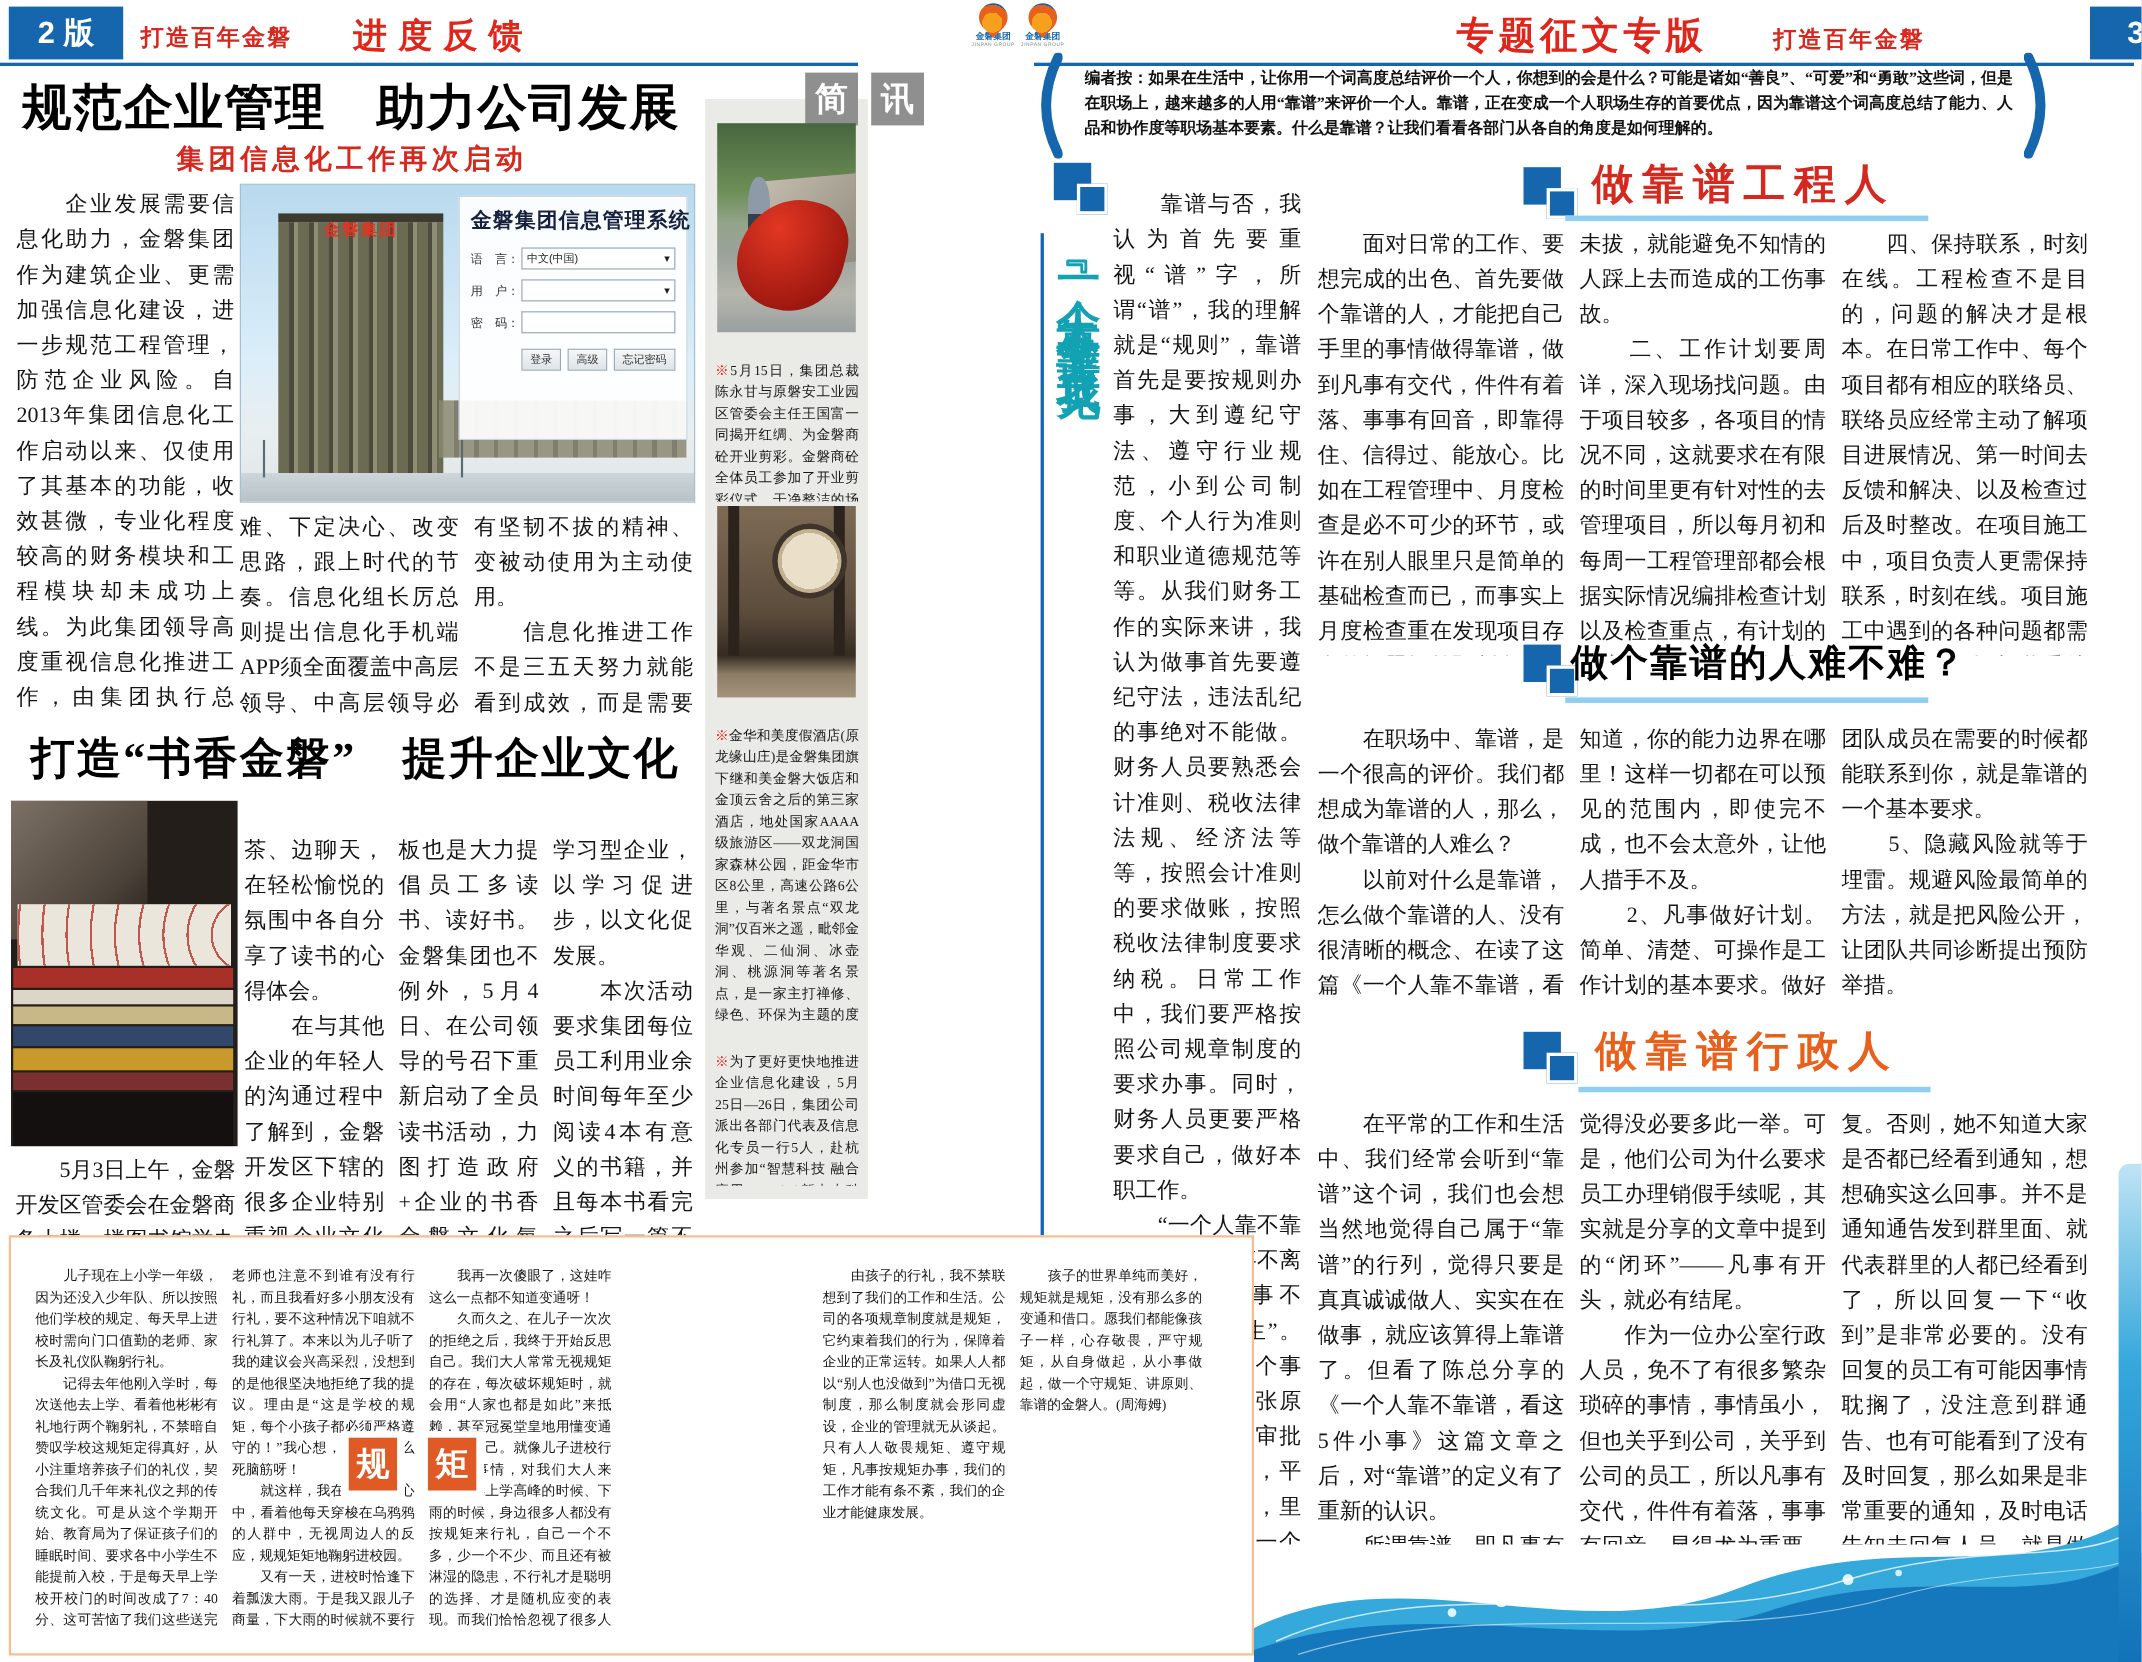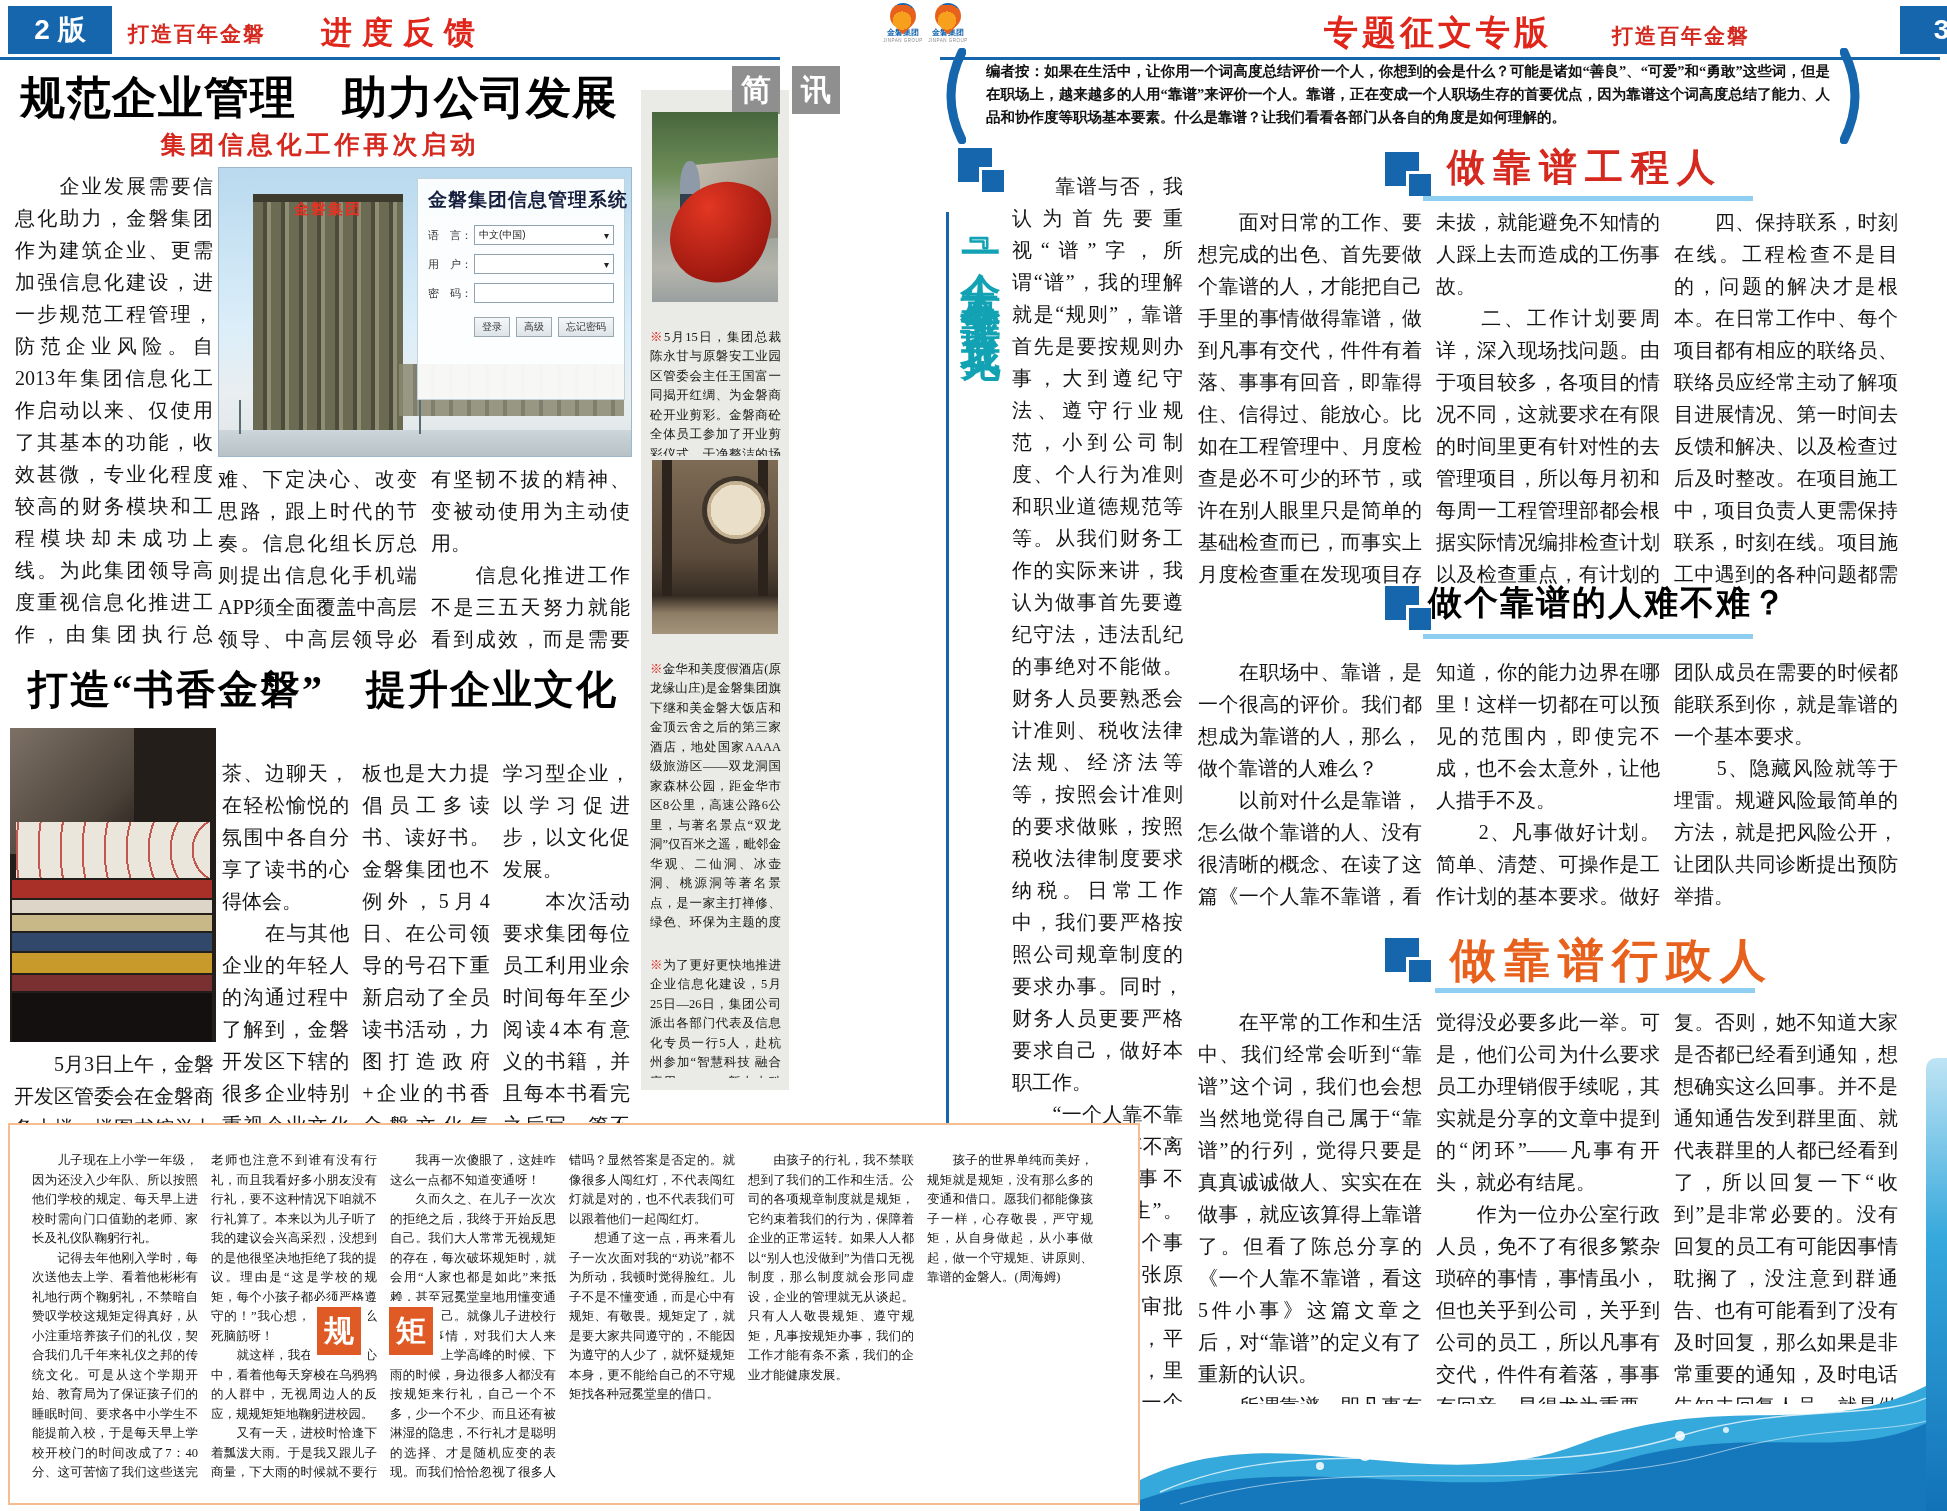--- a/index.html
+++ b/index.html
@@ -121,21 +121,21 @@
   #e2-c3{left:1674px;top:206px;width:224px;height:390px;}
   
   #e3-deco{left:1385px;top:586px;}
   #e3-title{left:1428px;top:580px;width:350px;font-size:34px;color:#000;letter-spacing:2px;}
   #e3-rule{left:1423px;top:634px;width:330px;}
   #e3-c1{left:1198px;top:656px;width:224px;height:250px;}
   #e3-c2{left:1436px;top:656px;width:224px;height:250px;}
   #e3-c3{left:1674px;top:656px;width:224px;height:250px;}
   
   #e4-deco{left:1385px;top:938px;}
-  #e4-title{left:1450px;top:930px;width:300px;font-size:46px;color:#e8611c;letter-spacing:8px;}
+  #e4-title{left:1450px;top:930px;width:300px;font-size:38px;color:#e8611c;letter-spacing:8px;}
   #e4-rule{left:1435px;top:988px;width:320px;}
   #e4-c1{left:1198px;top:1006px;width:224px;height:398px;}
   #e4-c2{left:1436px;top:1006px;width:224px;height:398px;}
   #e4-c3{left:1674px;top:1006px;width:224px;height:398px;}
   
   #strip{left:8px;top:1123px;width:1128px;height:378px;border:2px solid #f6bd92;background:#fff;}
   .stripcol{position:absolute;top:26px;height:330px;width:166px;}
   #strip-c1{left:22px;} #strip-c2{left:201px;} #strip-c3{left:380px;}
   #strip-c4{left:559px;} #strip-c5{left:738px;} #strip-c6{left:917px;}
   .striptitle{position:absolute;top:176px;width:58px;height:60px;background:#fff;
@@ -322,22 +322,20 @@
 　　不单单是我们要做靠谱行政人、其他部门也要做靠谱工程人、靠谱财务人、靠谱经营人。为什么这么说，从公司制定的会议督办流程就可知道其中原委。为什么我们行政部门要有专人跟踪会议督办内容，因为公司里很多时候会议上布置的工作，提出的解决方法，如果没有专人跟踪的话、可能很多事情就会不了了之，导致很多事情有头无尾，甚至推诿扯皮。之所以要督办，就是要让公司的每个部门都做靠谱的部门，部门里面的每位员工都做靠谱的员工，使金磐每位员工都能成为靠谱金磐人。(行政人事部 刘月丽)</div>
 
   <div class="abs" id="strip">
     <div class="stripcol btxt small" id="strip-c1">　　儿子现在上小学一年级，因为还没入少年队、所以按照他们学校的规定、每天早上进校时需向门口值勤的老师、家长及礼仪队鞠躬行礼。
 　　记得去年他刚入学时，每次送他去上学、看着他彬彬有礼地行两个鞠躬礼，不禁暗自赞叹学校这规矩定得真好，从小注重培养孩子们的礼仪，契合我们几千年来礼仪之邦的传统文化。可是从这个学期开始、教育局为了保证孩子们的睡眠时间、要求各中小学生不能提前入校，于是每天早上学校开校门的时间改成了7：40分、这可苦恼了我们这些送完娃还得赶着点上班的爸妈们。每天早上还没等7：40分开校门，学校门口已经乌鸦鸦挤满了学生娃和学生家长。于是我开始跟儿子商量，这么多人一起进校门，你如果再去鞠躬行礼、一来容易被后面的同学不小心挤倒，存在安全隐患，二来会影响到后面同学进校的速度。再说了，这么多人一起进校门，</div>
     <div class="stripcol btxt small" id="strip-c2">老师也注意不到谁有没有行礼，而且我看好多小朋友没有行礼，要不这种情况下咱就不行礼算了。本来以为儿子听了我的建议会兴高采烈，没想到的是他很坚决地拒绝了我的提议。理由是“这是学校的规矩，每个小孩子都必须严格遵守的！”我心想，这娃咋这么死脑筋呀！
 　　就这样，我在纠结和担心中，看着他每天穿梭在乌鸦鸦的人群中，无视周边人的反应，规规矩矩地鞠躬进校园。
 　　又有一天，进校时恰逢下着瓢泼大雨。于是我又跟儿子商量，下大雨的时候就不要行礼了，打着伞行礼一来不方便，二来淋湿了会生病的，再说你看大部分的同学都没行礼、老师一定会理解的。“不行！这个是必须遵守的！不能找借口！”儿子依然义正言辞地拒绝了我的好心提议。</div>
     <div class="stripcol btxt small" id="strip-c3">　　我再一次傻眼了，这娃咋这么一点都不知道变通呀！
 　　久而久之、在儿子一次次的拒绝之后，我终于开始反思自己。我们大人常常无视规矩的存在，每次破坏规矩时，就会用“人家也都是如此”来抵赖，甚至冠冕堂皇地用懂变通来宽慰自己。就像儿子进校行礼这件事情，对我们大人来说，觉得上学高峰的时候、下雨的时候，身边很多人都没有按规矩来行礼，自己一个不多，少一个不少、而且还有被淋湿的隐患，不行礼才是聪明的选择、才是随机应变的表现。而我们恰恰忽视了很多人不遵守规矩不代表这就是对的，其实这是一个再简单不过的道理。说得严重一点，别人犯错，因为犯错的人多了，我们也就要跟着犯</div>
-    <div class="stripcol btxt small" id="strip-c4">错吗？显然答案是否定的。就像很多人闯红灯，不代表闯红灯就是对的，也不代表我们可以跟着他们一起闯红灯。
-　　想通了这一点，再来看儿子一次次面对我的“劝说”都不为所动，我顿时觉得脸红。儿子不是不懂变通，而是心中有规矩、有敬畏。规矩定了，就是要大家共同遵守的，不能因为遵守的人少了，就怀疑规矩本身，更不能给自己的不守规矩找各种冠冕堂皇的借口。</div>
     <div class="stripcol btxt small" id="strip-c5">　　由孩子的行礼，我不禁联想到了我们的工作和生活。公司的各项规章制度就是规矩，它约束着我们的行为，保障着企业的正常运转。如果人人都以“别人也没做到”为借口无视制度，那么制度就会形同虚设，企业的管理就无从谈起。只有人人敬畏规矩、遵守规矩，凡事按规矩办事，我们的工作才能有条不紊，我们的企业才能健康发展。</div>
     <div class="stripcol btxt small" id="strip-c6">　　孩子的世界单纯而美好，规矩就是规矩，没有那么多的变通和借口。愿我们都能像孩子一样，心存敬畏，严守规矩，从自身做起，从小事做起，做一个守规矩、讲原则、靠谱的金磐人。(周海姆)</div>
     <div class="striptitle" id="strip-sq1">
       <div class="sq">规</div>
     </div>
     <div class="striptitle" id="strip-sq2">
       <div class="sq">矩</div>
     </div>
   </div>
 

